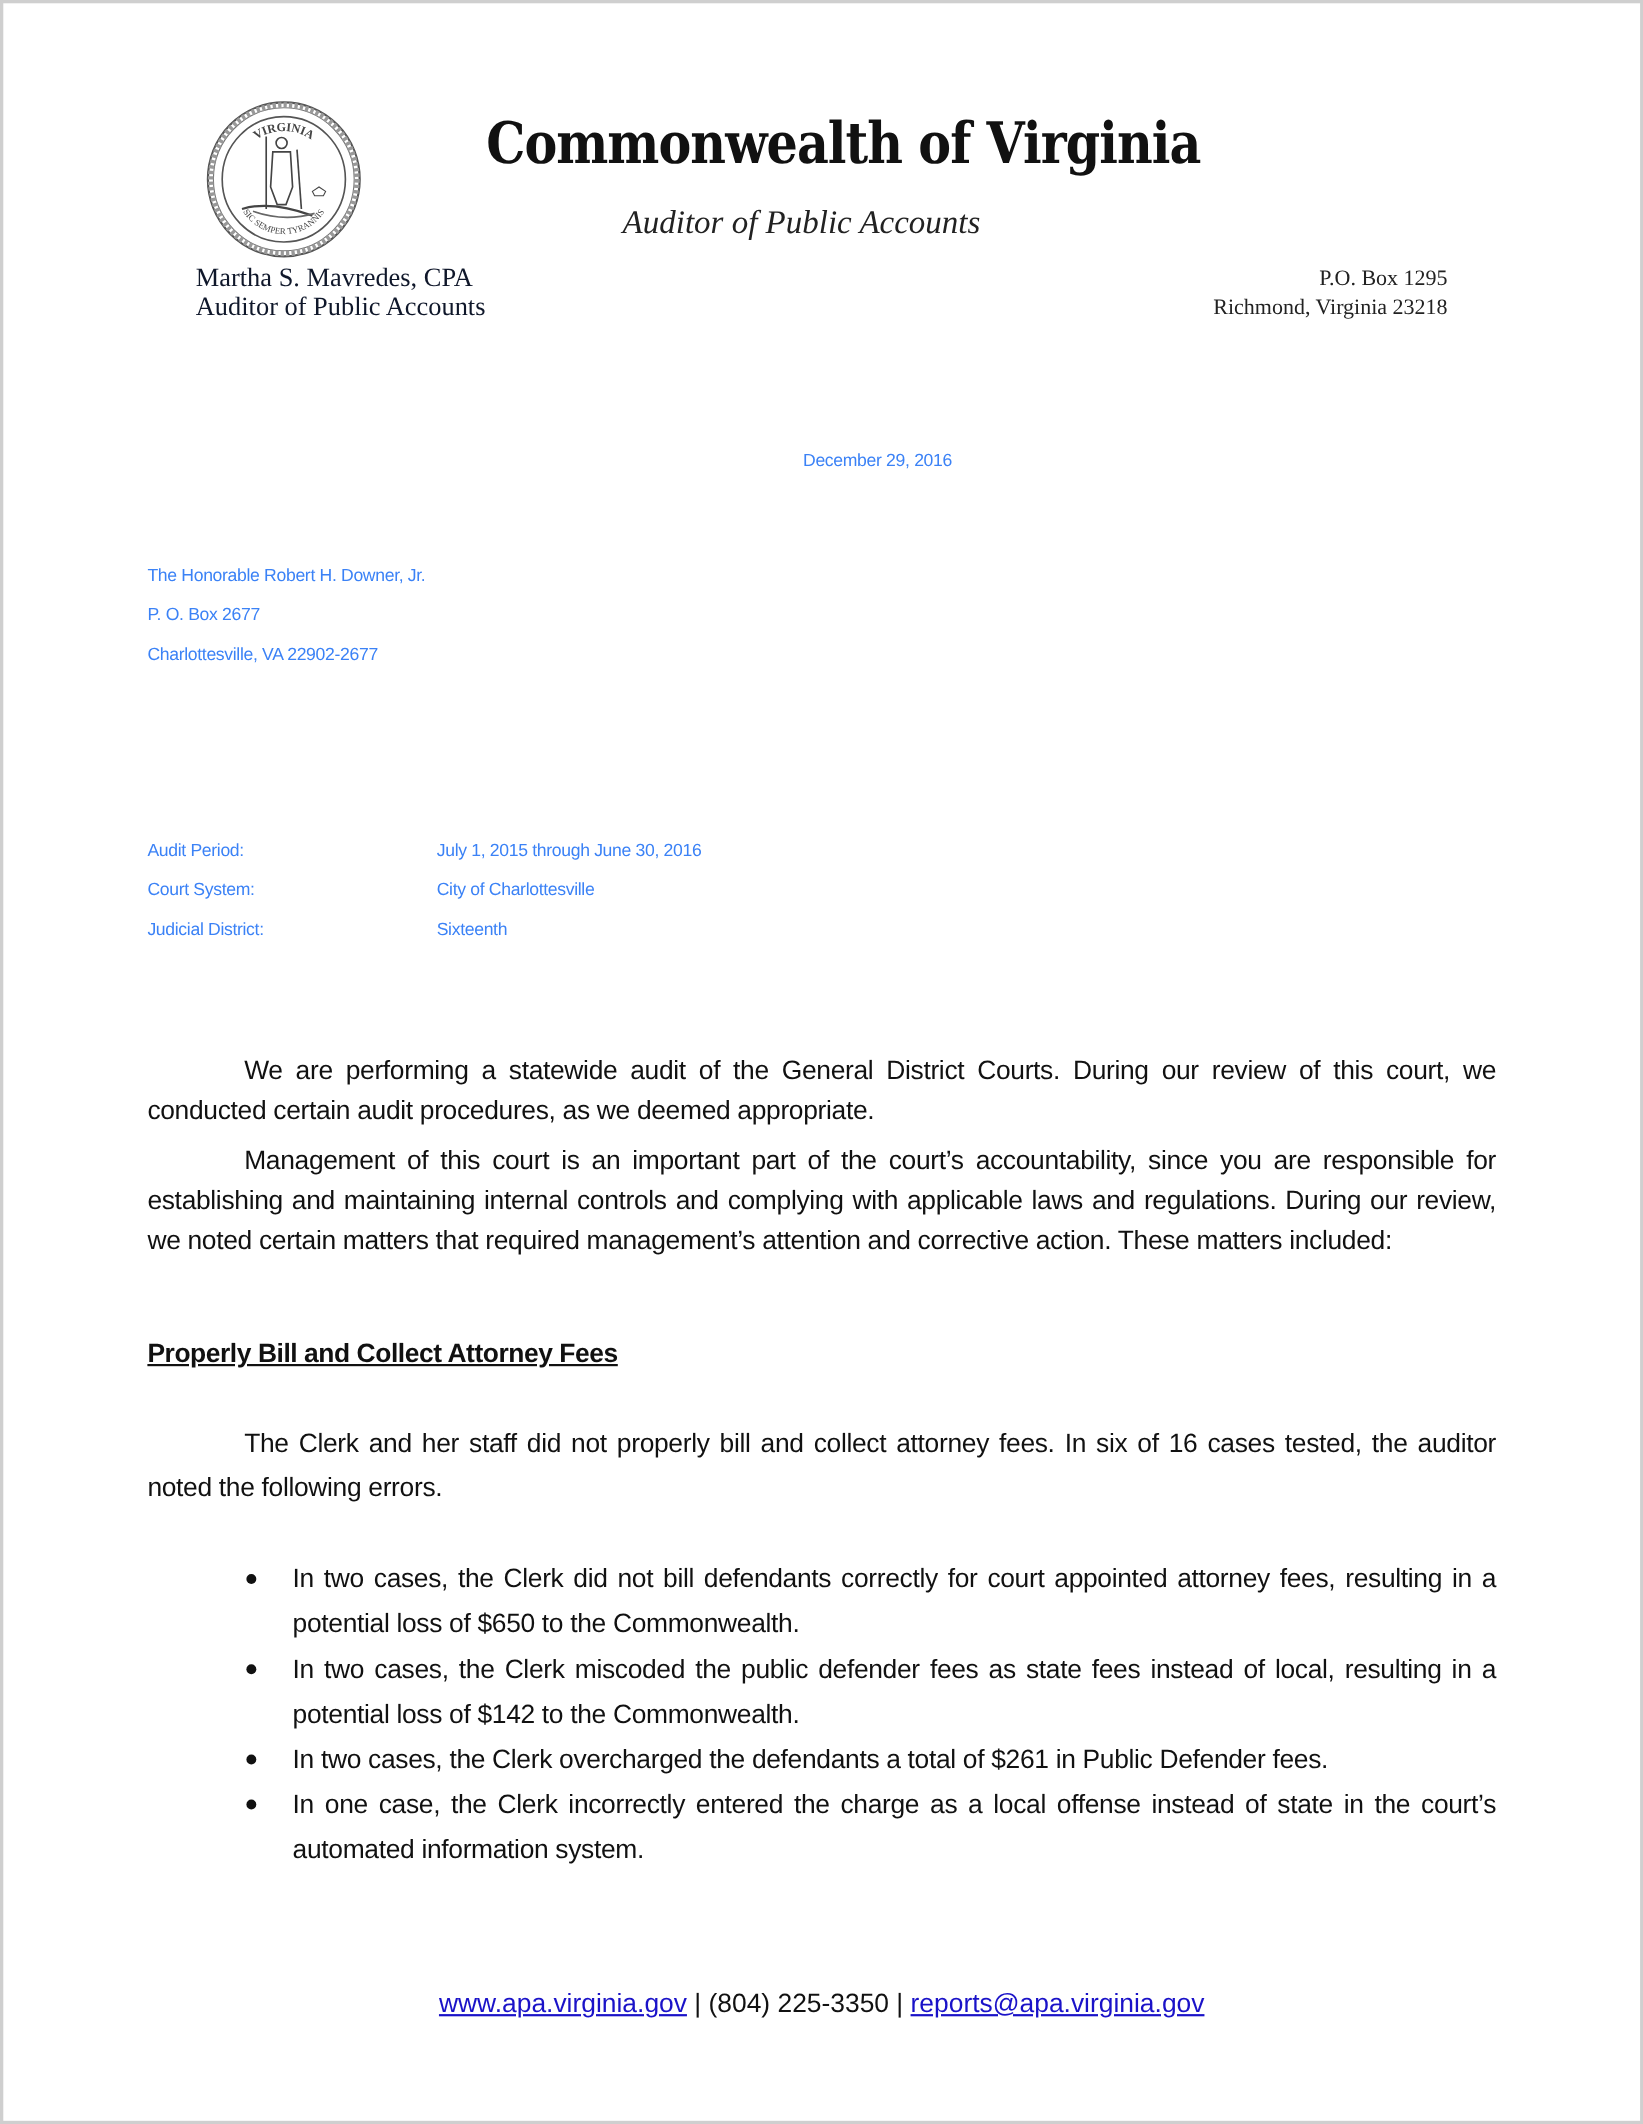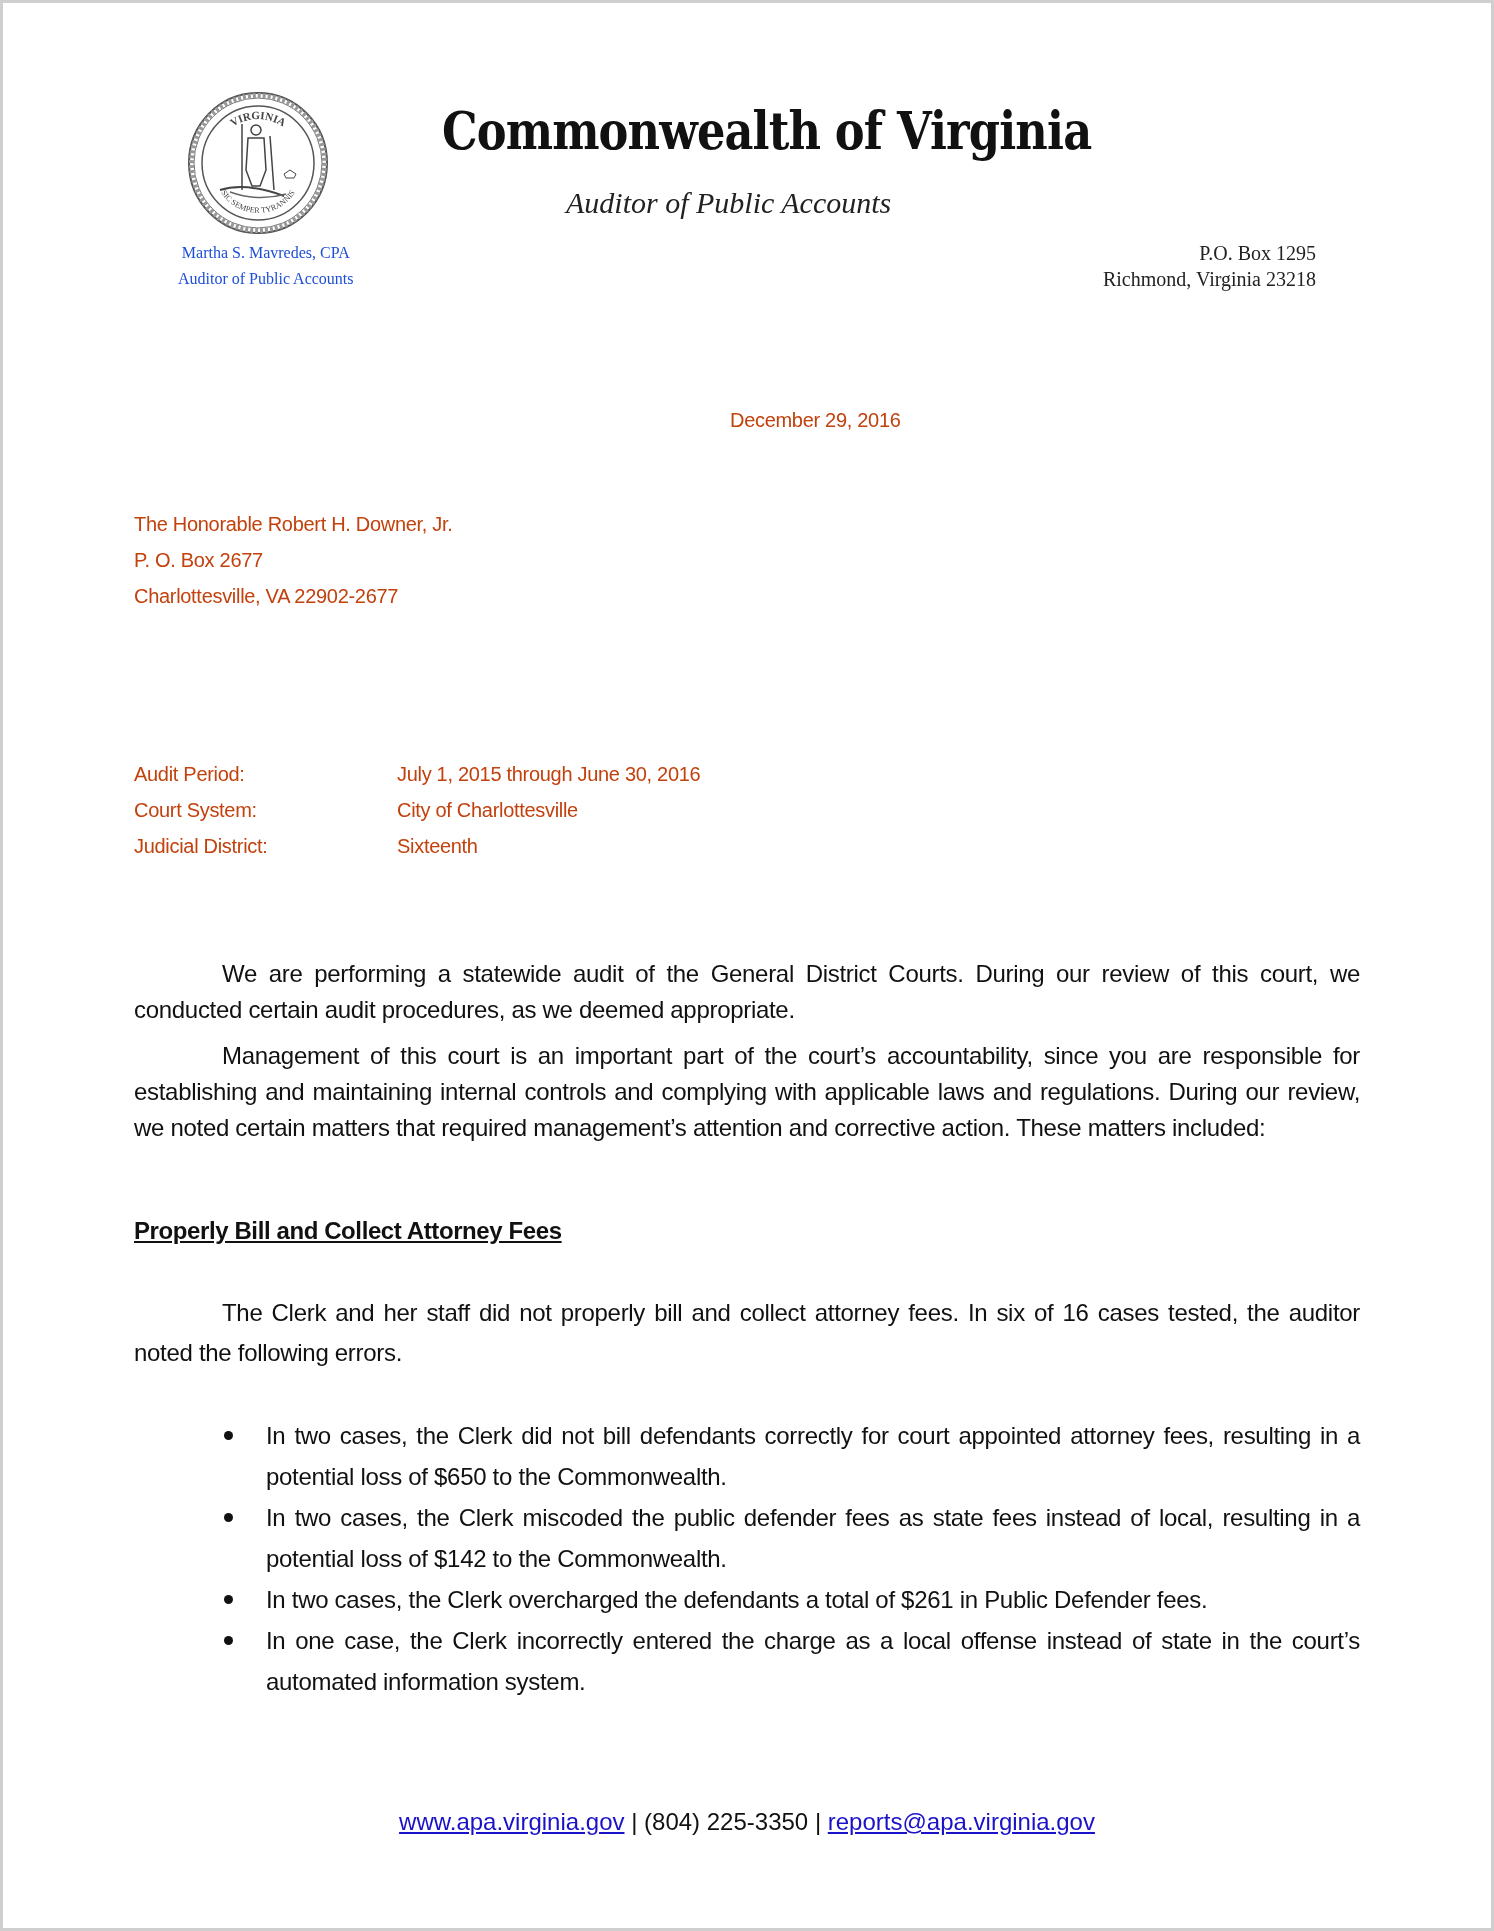--- a/index.html
+++ b/index.html
@@ -14,23 +14,23 @@
   .abs { position: absolute; white-space: nowrap; }
   .seal { position: absolute; left: 186px; top: 90px; width: 144px; height: 146px; }
   .title {
     left: 442px; top: 100px; width: 612px; text-align: center;
     font-family: "DejaVu Serif", serif; font-weight: bold; font-size: 52px; letter-spacing: -1px;
     transform: scaleX(0.86); transform-origin: left top; width: 712px;
   }
   .subtitle {
     left: 566px; top: 186px; font-family: "Liberation Serif", serif; font-style: italic; font-size: 30px; color: #222;
   }
-  .hdr-left { left: 178px; top: 240px; font-family: "Liberation Serif", serif; font-size: 16px; line-height: 26px; color: #1d4ed8; text-align: center; }
+  .hdr-left { left: 178px; top: 240px; font-family: "Liberation Serif", serif; font-size: 24px; line-height: 26px; color: #0f172a; }
   .hdr-right { right: 178px; top: 240px; text-align: right; font-family: "Liberation Serif", serif; font-size: 20px; line-height: 26px; color: #222; }
-  .body-text { font-size: 20px; line-height: 36px; letter-spacing: -0.3px; color: #c2410c; }
+  .body-text { font-size: 16px; line-height: 36px; letter-spacing: -0.3px; color: #3b82f6; }
   .date { left: 730px; top: 402px; }
   .address { left: 134px; top: 506px; }
   .address div { height: 36px; }
   .meta { left: 134px; top: 756px; }
   .meta-row { display: flex; height: 36px; }
   .meta-label { width: 263px; }
   .para {
     position: absolute; left: 134px; width: 1226px; font-size: 24px; line-height: 36px;
     text-align: justify; letter-spacing: -0.3px; white-space: normal;
   }

